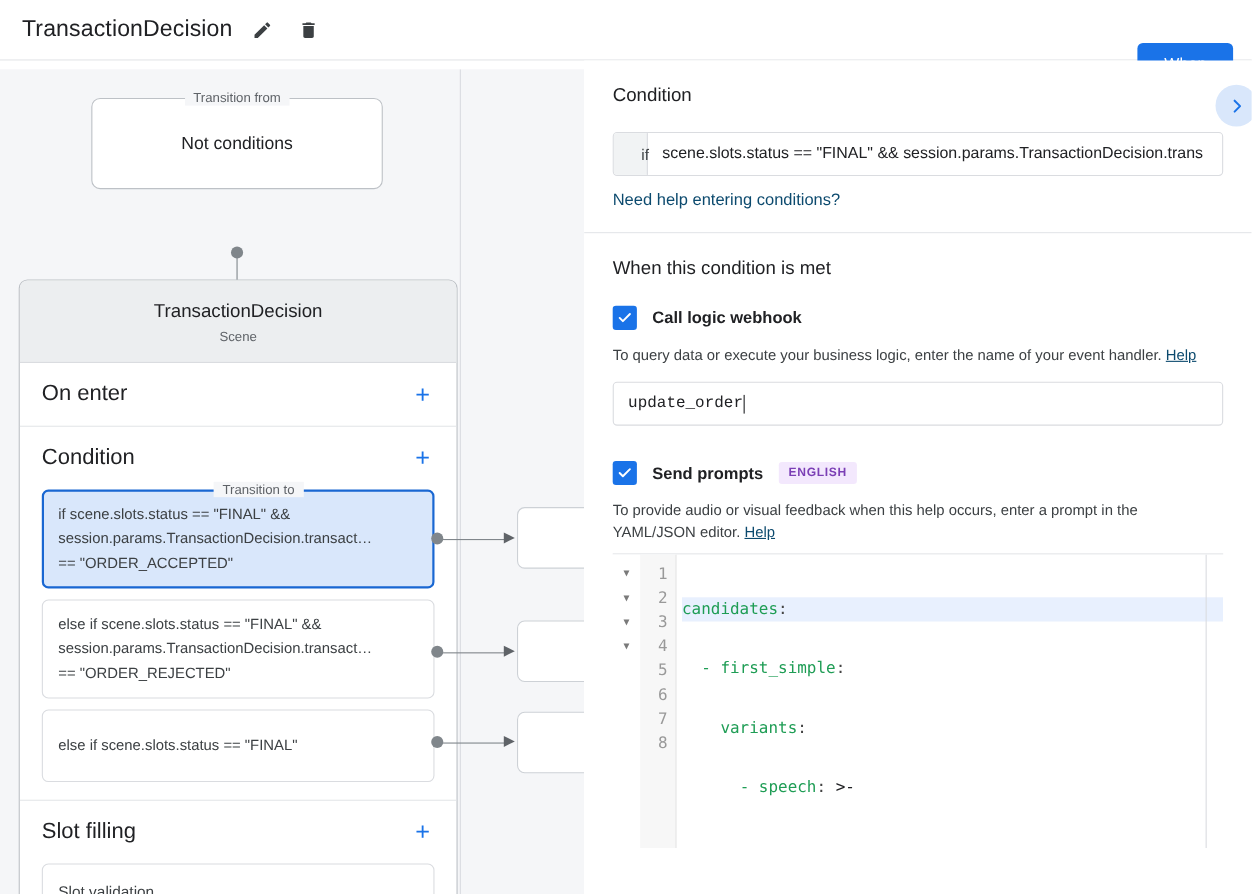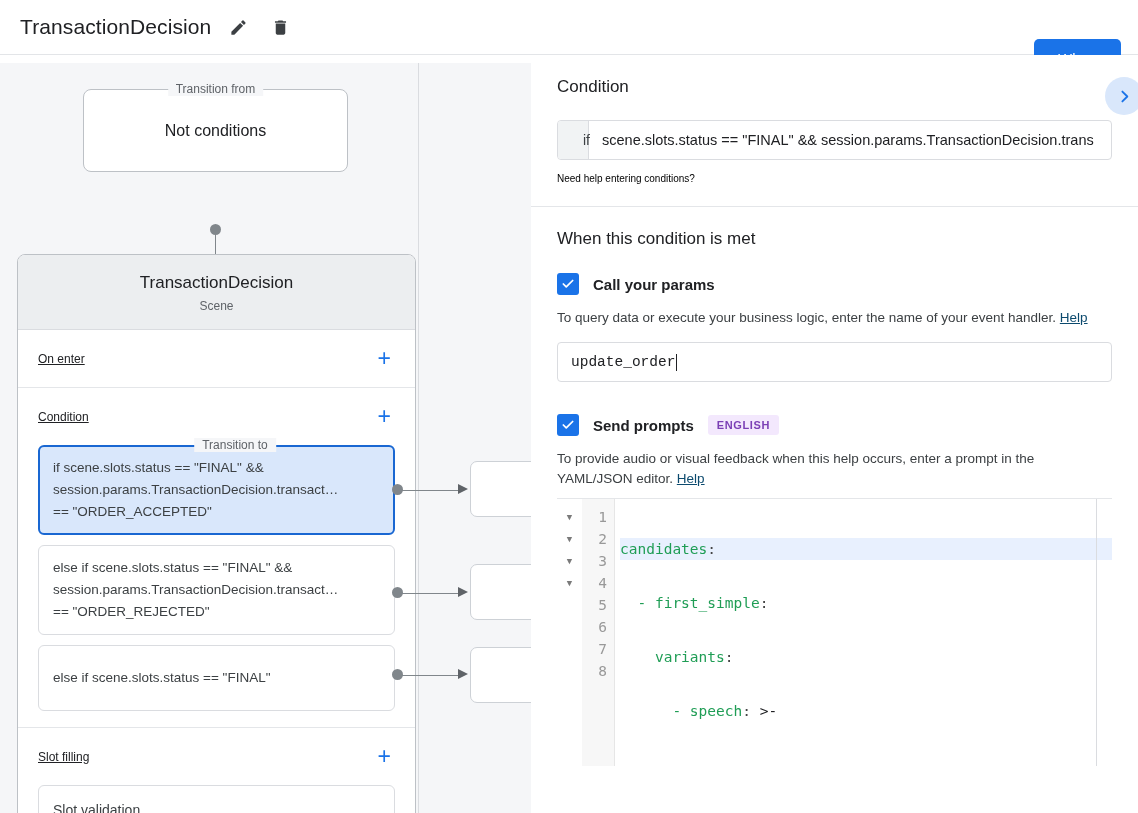--- a/index.html
+++ b/index.html
@@ -105,21 +105,21 @@
   .scene-sub { font-size: 12px; color: #5f6368; margin-top: 6px; }
   .sect {
     border-bottom: 1px solid #e4e6e9;
     padding: 0 20px;
   }
   .sect:last-child { border-bottom: none; }
   .sect-head {
     display: flex; align-items: center; justify-content: space-between;
     height: 57px;
   }
-  .sect-title { font-size: 12px; color: #202124; text-decoration: underline; }
+  .sect-title { font-size: 20px; color: #202124; }
   .plus {
     color: #1a73e8; font-size: 23px; line-height: 1; cursor: pointer;
     font-weight: 300; padding: 2px 4px;
   }
   .cond-list { padding-bottom: 16px; }
   .cond-item {
     border: 1px solid #dadce0; border-radius: 6px;
     background: #fff; padding: 11px 14px; margin-bottom: 10px;
     font-size: 13.5px; line-height: 22px; color: #3c4043;
     cursor: pointer;
@@ -176,21 +176,21 @@
     width: 31px; background: #f1f3f4; border-right: 1px solid #dadce0;
     display: flex; align-items: center; justify-content: center;
     font-size: 14px; color: #3c4043; padding-left: 27px;
   }
   .cond-val {
     flex: 1; display: flex; align-items: center; padding-left: 13px;
     font-size: 14.5px; color: #202124; white-space: nowrap; overflow: hidden;
   }
   .help-link {
     display: inline-block; margin-top: 13px;
-    color: #000000; font-size: 10px; cursor: pointer; text-decoration: none;
+    color: #0c4a6e; font-size: 15px; cursor: pointer; text-decoration: none;
   }
   .rp-h2 { font-size: 17px; color: #202124; margin-bottom: 24px; }
   .chk-row { display: flex; align-items: center; gap: 14px; }
   .chkbox {
     width: 22px; height: 22px; border-radius: 3px; background: #1a73e8;
     display: flex; align-items: center; justify-content: center;
     cursor: pointer; flex: none;
   }
   .chk-label { font-size: 15px; font-weight: 700; color: #202124; }
   .badge {
@@ -367,21 +367,21 @@
 
     <div class="rp-section">
       <div class="rp-h2">When this condition is met</div>
 
       <div class="chk-row">
         <div class="chkbox">
           <svg width="14" height="14" viewBox="0 0 24 24" fill="none" stroke="#fff" stroke-width="3" stroke-linecap="round" stroke-linejoin="round">
               <polyline points="20 6 9 17 4 12"></polyline>
             </svg>
         </div>
-        <span class="chk-label">Call your params</span>
+        <span class="chk-label">Call logic webhook</span>
       </div>
       <div class="desc">
         <span>To query data or execute your business logic, enter the name of your event handler.</span>
         <a>Help</a>
       </div>
       <div class="text-input">
         <span>update_order</span>
           <span class="caret"></span>
       </div>
 

